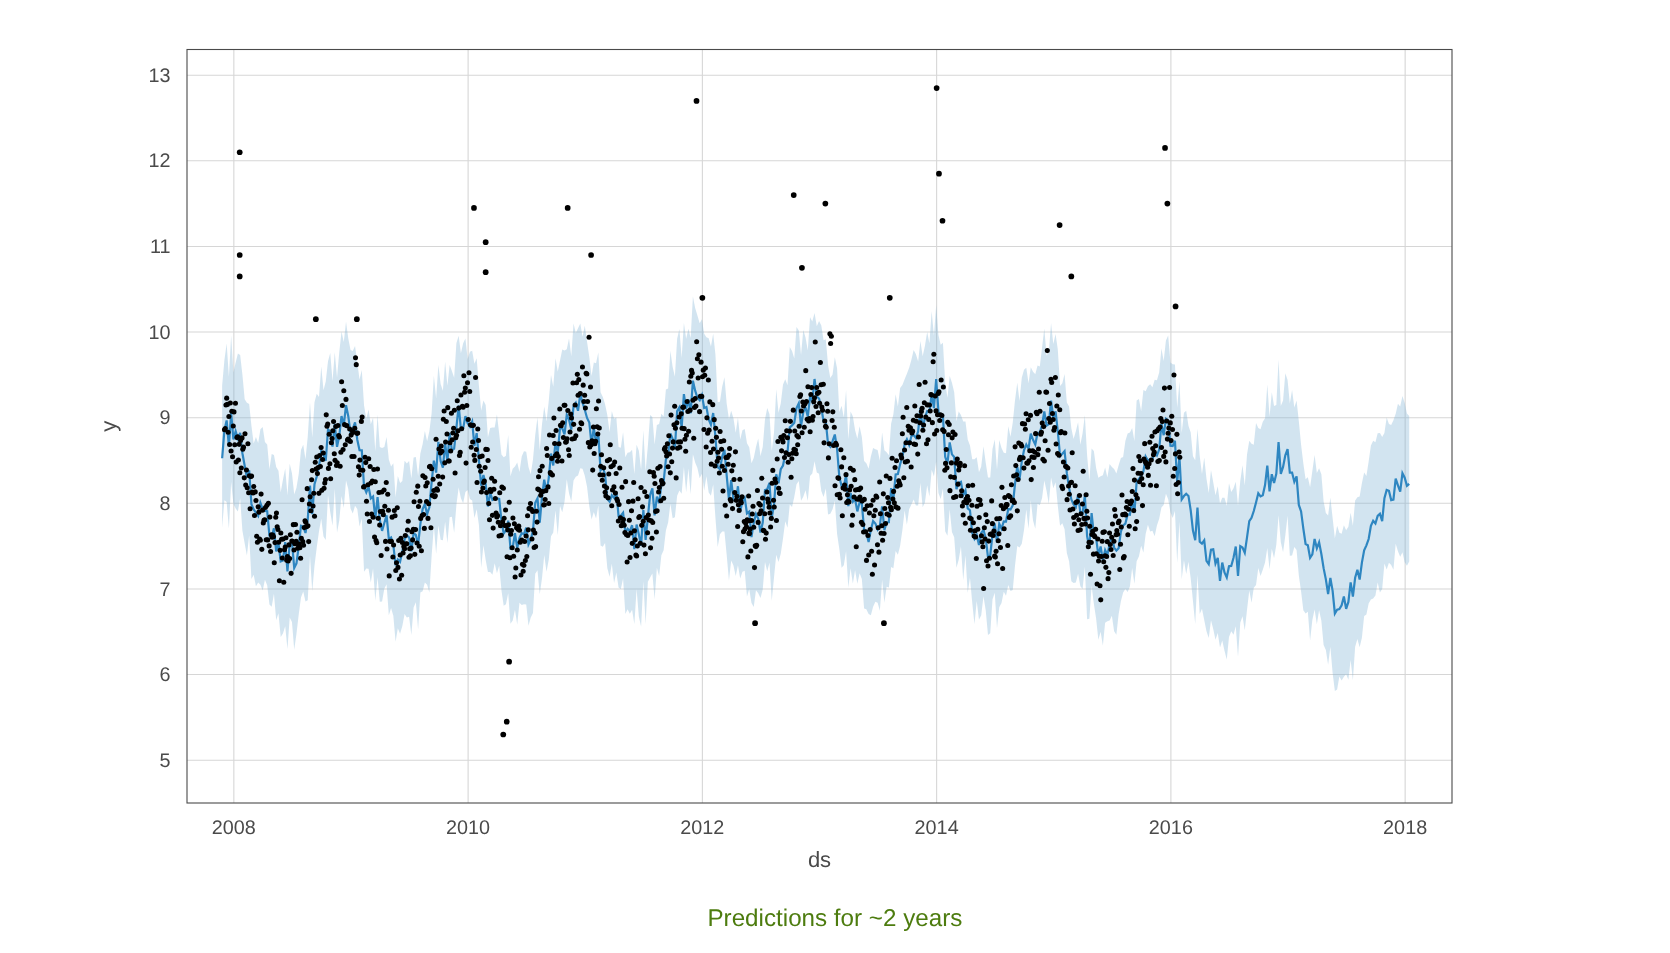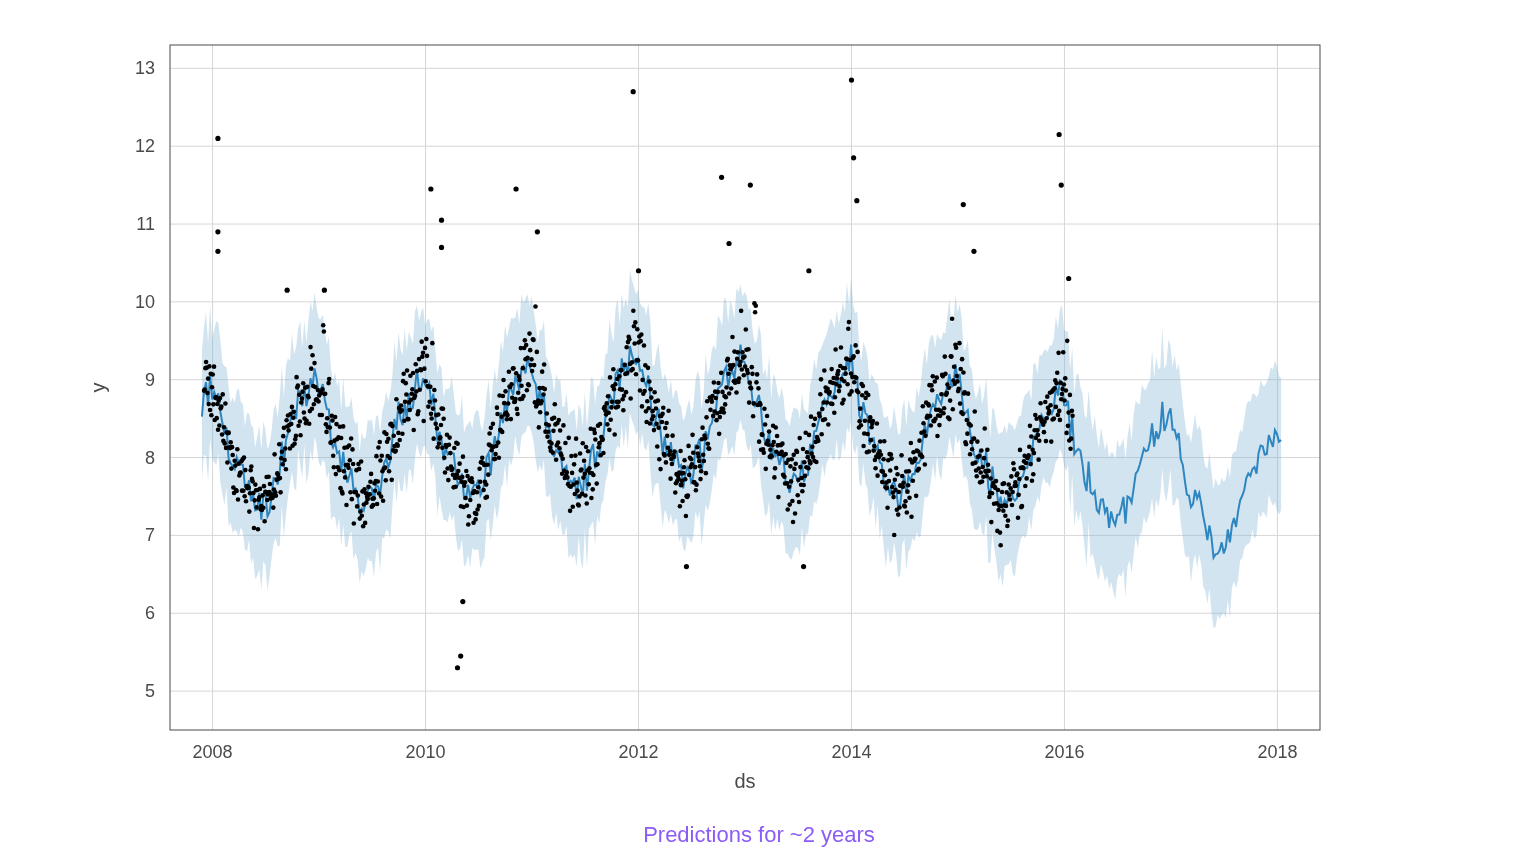--- a/index.html
+++ b/index.html
@@ -1,17 +1,17 @@
 <!DOCTYPE html>
 <html><head>
 <meta charset="utf-8">
 <style>
 html,body{margin:0;padding:0;background:#fff;font-family:Helvetica,Arial,sans-serif;color:#333;}
 .wrap{width:1518px;height:866px;position:relative;box-sizing:border-box;}
-.caption{position:absolute;left:0;right:0;bottom:18px;text-align:center;color:#8b5cf6;font-size:22px;}
+.caption{position:absolute;left:0;right:0;bottom:18px;text-align:center;color:#4d7c0f;font-size:22px;}
 svg{display:block;}
 .axistxt{fill:#4a4a4a;font-size:18px;}
 .axlabel{fill:#4a4a4a;font-size:20px;}
 .grid{stroke:#d6d6d6;stroke-width:1;}
 .frame{stroke:#4a4a4a;stroke-width:1;fill:none;}
 .ci{fill:#7fb3d5;fill-opacity:0.35;}
 .yhat{stroke:#2e86c1;stroke-width:2;fill:none;}
 .pt{fill:#000;}
 </style>
 </head>

